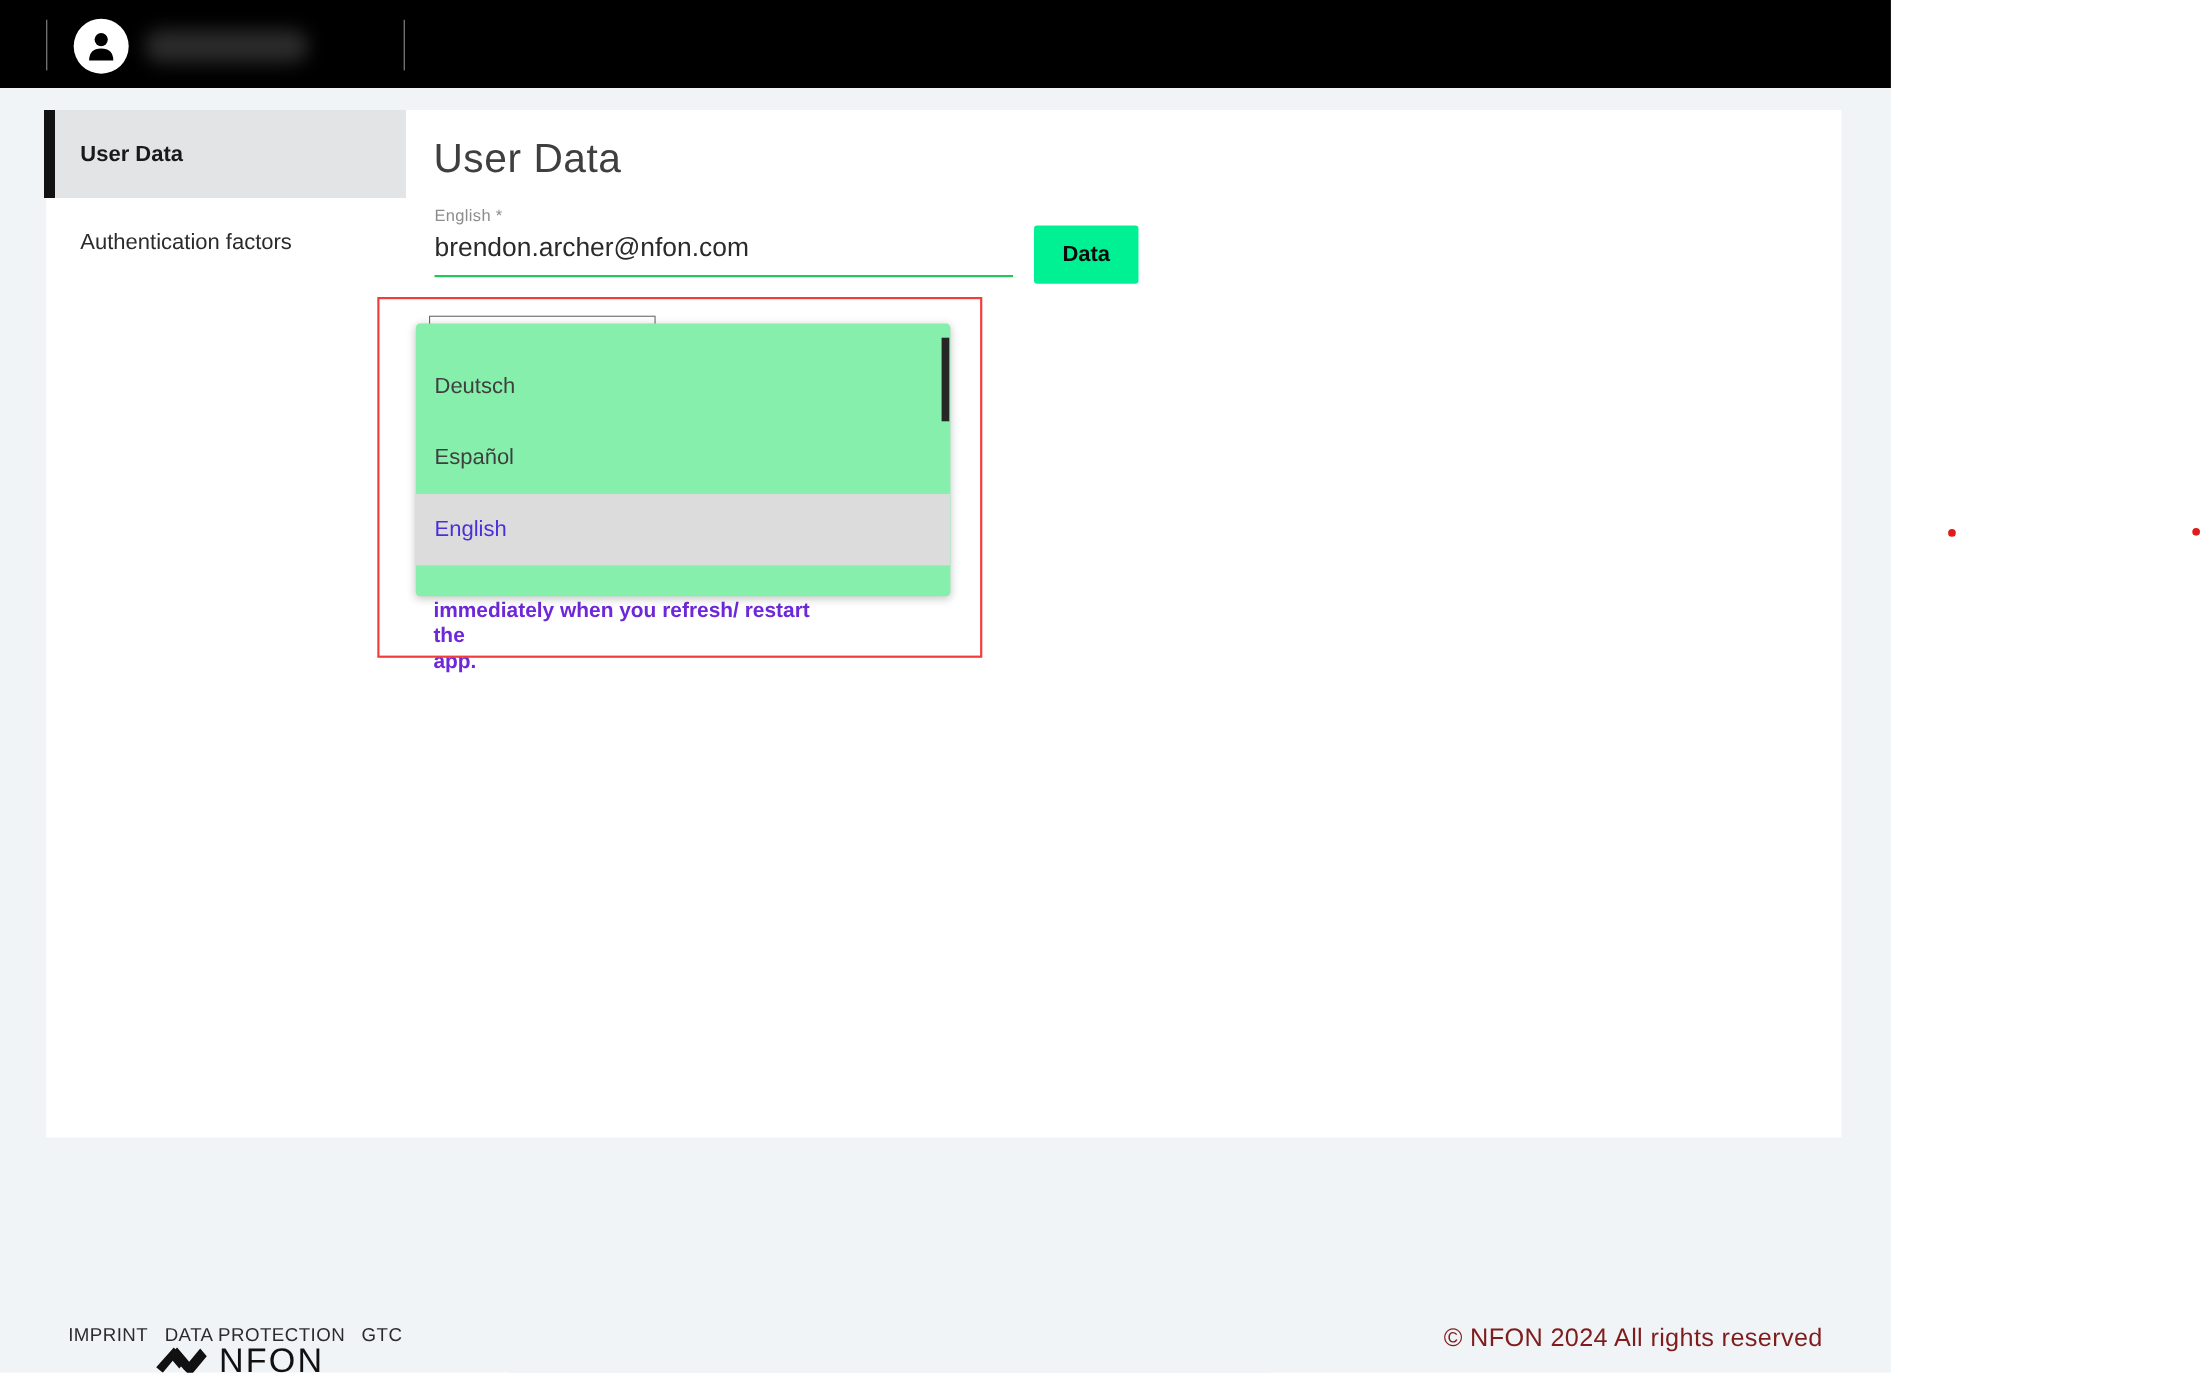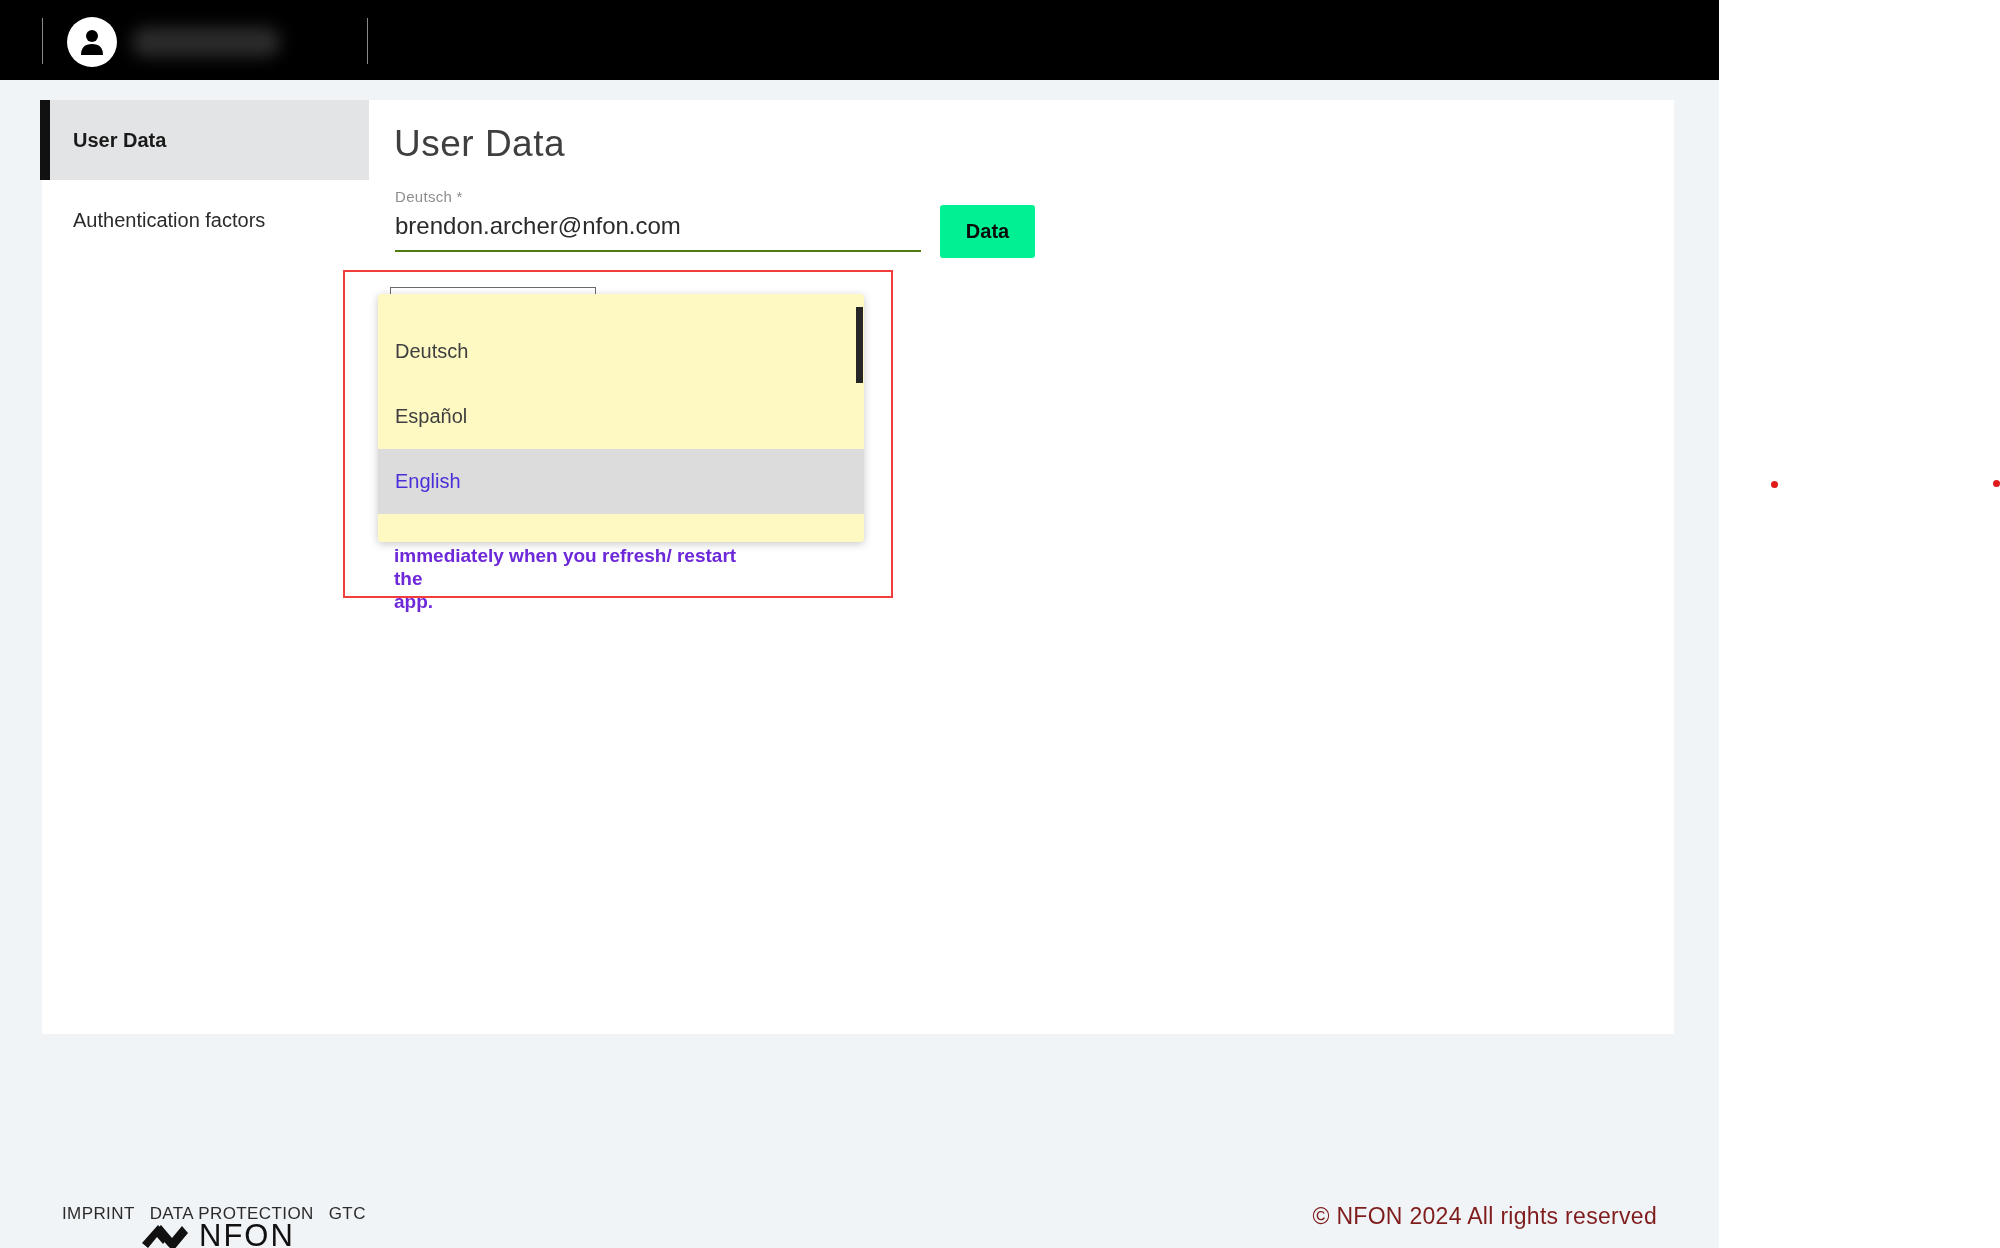--- a/index.html
+++ b/index.html
@@ -30,27 +30,27 @@
   .card{position:absolute;left:42px;top:100px;width:1632px;height:934px;background:#ffffff;}
 
   
   .nav-item{position:absolute;height:80px;display:flex;align-items:center;font-size:20px;color:#2b2b2b;cursor:pointer;}
   .nav-item.selected{left:-2px;top:0;width:329px;background:var(--sidebar-selected-gray);border-left:10px solid #111111;padding-left:23px;font-weight:700;color:#1a1a1a;}
   .nav-item.plain{left:8px;top:80px;width:319px;padding-left:23px;font-weight:400;}
 
   
   .page-title{position:absolute;left:352px;top:23px;font-size:37px;font-weight:400;color:#3f3f3f;letter-spacing:0.5px;}
   .field-label{position:absolute;left:353px;top:88px;font-size:15px;color:#8d8d8d;letter-spacing:0.3px;}
-  .username-input{position:absolute;left:353px;top:108px;width:526px;font-size:24px;color:#2a2a2a;border:none;outline:none;border-bottom:2px solid #4d7c0f;background:transparent;padding:4px 0 10px 0;font-family:inherit;}
+  .username-input{position:absolute;left:353px;top:108px;width:526px;font-size:24px;color:#2a2a2a;border:none;outline:none;border-bottom:2px solid #22c55e;background:transparent;padding:4px 0 10px 0;font-family:inherit;}
   .save-btn{position:absolute;left:898px;top:105px;width:95px;height:53px;background:var(--accent-green);border:none;border-radius:3px;font-size:20px;font-weight:600;color:#0b0b0b;font-family:inherit;cursor:pointer;}
 
   
   .annotation-box{position:absolute;left:343px;top:270px;width:550px;height:328px;border:2px solid var(--annotation-red);background:transparent;pointer-events:none;}
   .lang-select{position:absolute;left:390px;top:287px;width:206px;height:36px;background:#ffffff;border:1px solid #6b6b6b;z-index:1;cursor:pointer;}
-  .dropdown-panel{position:absolute;left:378px;top:294px;width:486px;height:248px;background:#fef9c3;border-radius:4px;box-shadow:0 2px 8px rgba(0,0,0,0.22);z-index:2;overflow:hidden;}
+  .dropdown-panel{position:absolute;left:378px;top:294px;width:486px;height:248px;background:#86efac;border-radius:4px;box-shadow:0 2px 8px rgba(0,0,0,0.22);z-index:2;overflow:hidden;}
   .dropdown-list{position:absolute;left:0;top:25px;width:100%;}
   .option{height:65px;display:flex;align-items:center;padding-left:17px;font-size:20px;color:#3f3f3f;cursor:pointer;}
   .option.selected{background:var(--selected-row-gray);color:var(--selection-purple);}
   .scroll-thumb{position:absolute;right:1px;top:13px;width:7px;height:76px;background:#262626;cursor:pointer;}
   .lang-hint{position:absolute;left:394px;top:544px;width:360px;font-size:19px;line-height:23px;color:#6d28d9;font-weight:bold;}
 
   
   .logo{position:absolute;left:97px;top:1113px;display:flex;align-items:center;gap:8px;}
   .logo-text{font-size:31px;font-weight:400;letter-spacing:2px;color:#111111;}
   .footer-links{position:absolute;left:62px;top:1204px;display:flex;gap:15px;font-size:17px;color:#2b2b2b;letter-spacing:0.4px;}
@@ -84,21 +84,21 @@
   <div class="card">
 
     <div class="nav-item selected">
       <span>User Data</span>
     </div>
     <div class="nav-item plain">
       <span>Authentication factors</span>
     </div>
 
     <div class="page-title">User Data</div>
-    <div class="field-label">Deutsch *</div>
+    <div class="field-label">English *</div>
     <input class="username-input" type="text" value="brendon.archer@nfon.com" style="">
     <button class="save-btn">Data</button>
 
     <div class="logo">
       <span>
         <svg width="52" height="42" viewBox="0 0 52 42">
           <path d="M3 30 L19 12 L30 24 L24 31 L18 24 L9 35 Z" fill="#111"></path>
           <path d="M16 22 L28 36 L34 42 L49 24 L43 17 L33 29 L22 16 Z" fill="#111" transform="translate(0,-4)"></path>
         </svg>
       </span>

